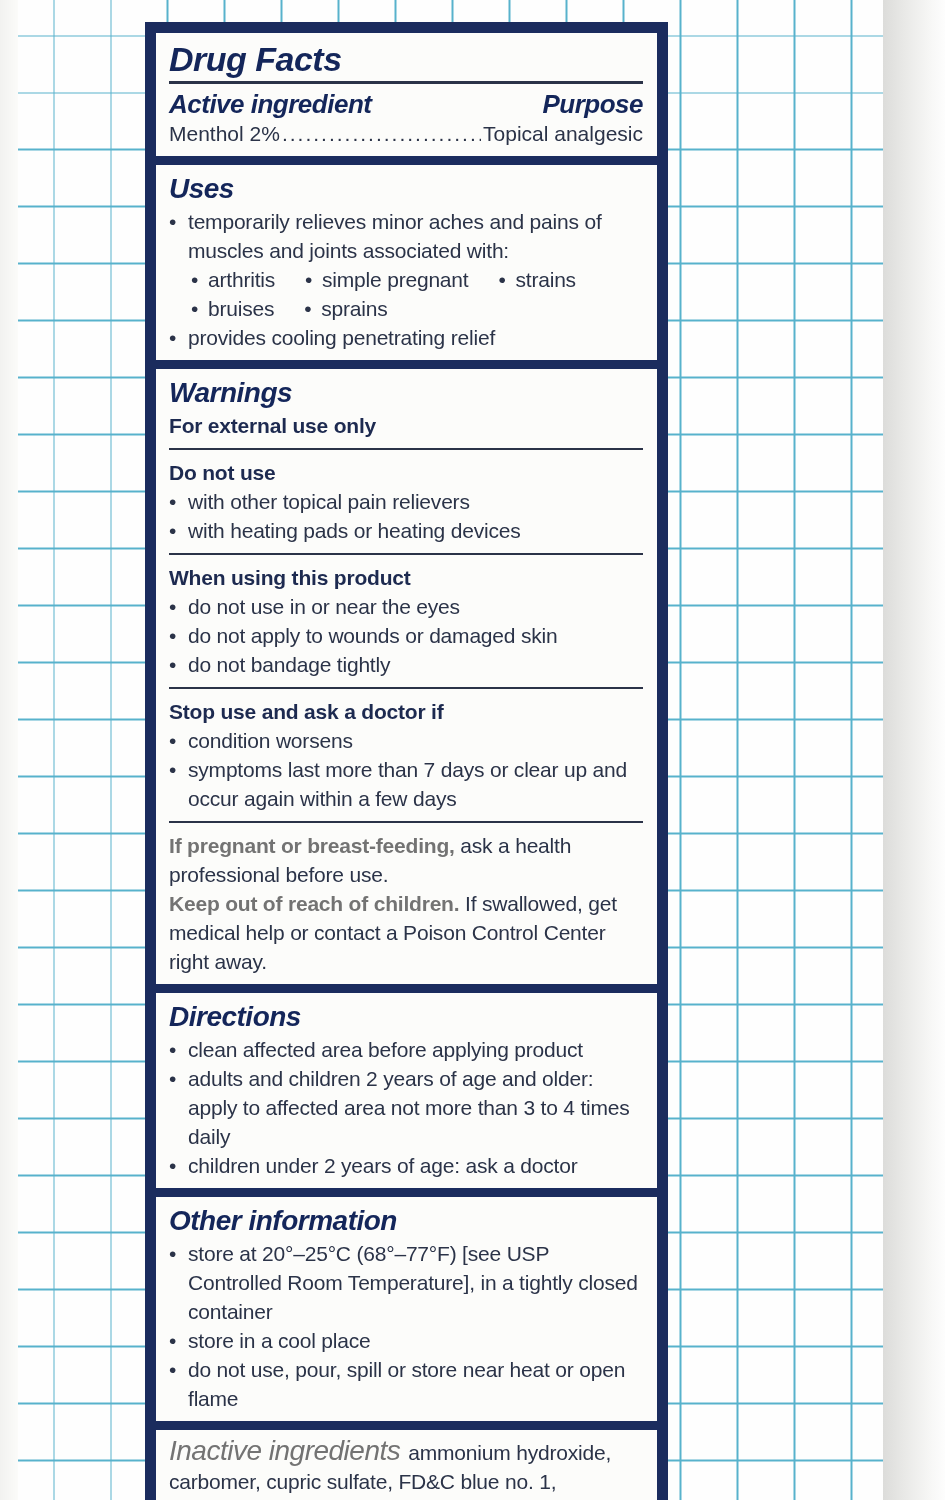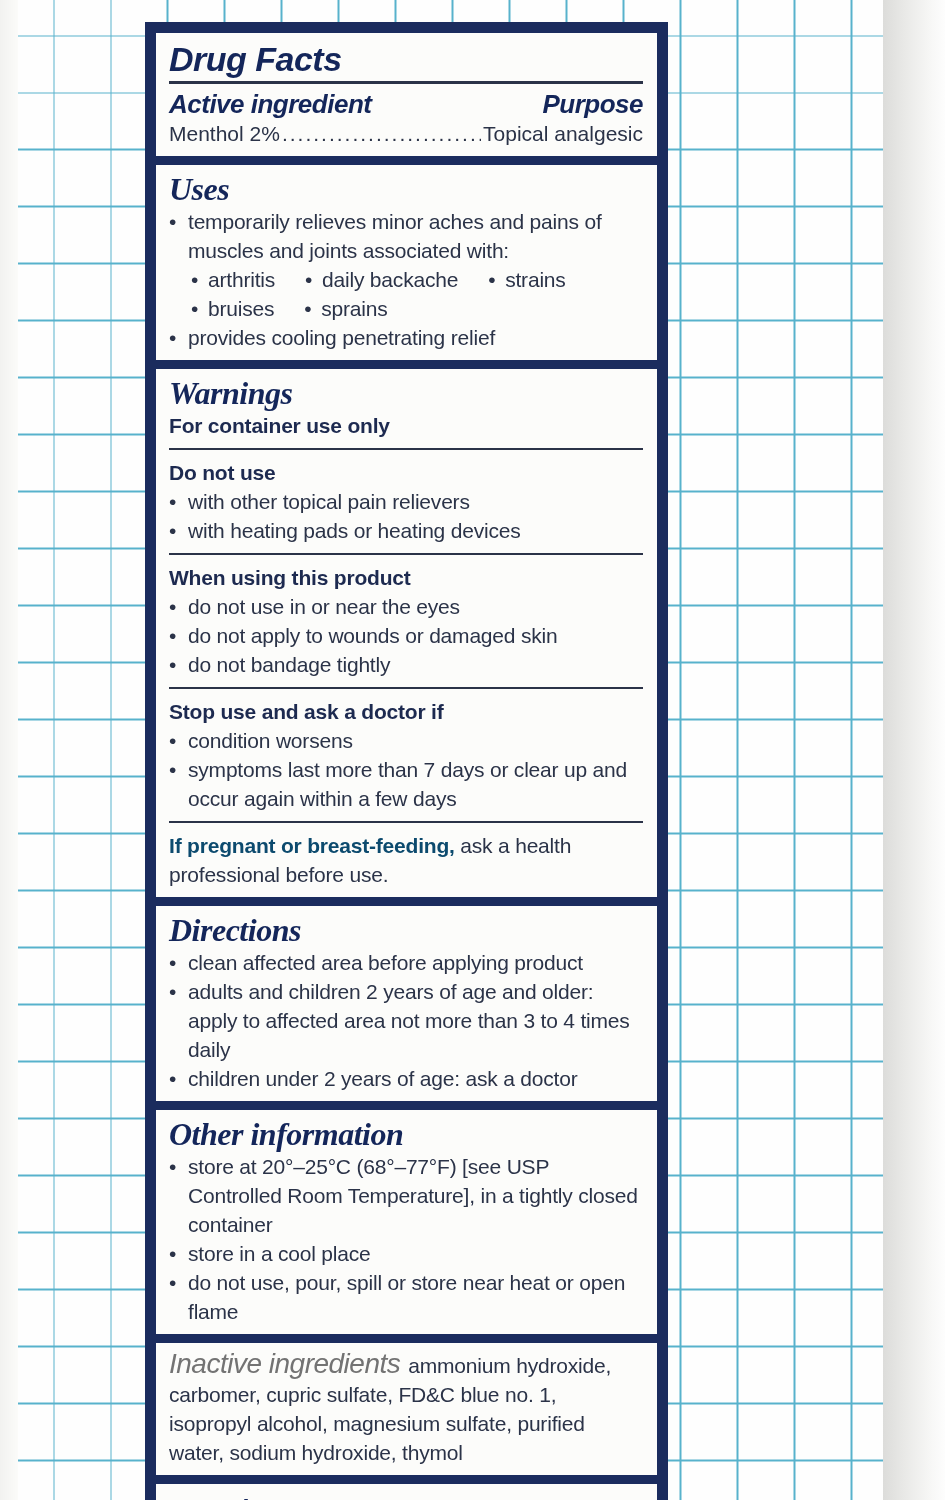--- a/index.html
+++ b/index.html
@@ -33,36 +33,36 @@
     display:flex;flex-direction:column;
   }
   .section{
     background:#fcfcfa;
     padding:6px 14px 8px 13px;
     color:#2b3348;
   }
   .section + .section{margin-top:9px;}
   h1,h2{margin:0;color:#14265a;font-style:italic;letter-spacing:-0.5px;}
   h1{font-size:34px;line-height:40px;}
-  h2{font-size:32px;line-height:36px;font-family:Liberation Serif, serif;}
+  h2{font-size:28px;line-height:36px;}
   .rule{border:none;border-top:3px solid #2b3348;margin:2px 0 4px 0;}
   .thinrule{border:none;border-top:2.5px solid #2b3348;margin:8px 0;}
   .body-text{font-size:21px;line-height:29px;letter-spacing:-0.2px;}
   .subhead{font-weight:bold;font-size:21px;line-height:29px;color:#1d2a50;letter-spacing:-0.2px;}
   .ai-row{display:flex;justify-content:space-between;align-items:baseline;}
   .ai-heading,.purpose-heading{font-size:26px;line-height:32px;font-weight:bold;font-style:italic;color:#14265a;letter-spacing:-0.5px;}
   .dot-row{display:flex;align-items:baseline;font-size:21px;line-height:28px;text-align:right;}
   .leader{flex:1;overflow:hidden;white-space:nowrap;letter-spacing:2px;margin:0 2px;}
   .bullet{display:flex;align-items:flex-start;}
   .bullet .marker{width:19px;flex:0 0 19px;text-align:left;}
   .bullet .btext{flex:1;}
   .sub-bullets{margin-left:22px;display:flex;gap:30px;}
   .sub-bullets .bullet .marker{width:17px;flex:0 0 17px;}
   .para{font-size:21px;line-height:29px;letter-spacing:-0.2px;margin:0;}
-  .para b{color:#0c4a6e;}
+  .para b{color:#737373;}
   .inactive-heading{font-size:28px;font-weight:normal;font-style:italic;color:#737373;letter-spacing:-0.5px;padding-right:8px;}
   .questions-row{display:flex;align-items:flex-end;gap:2px;padding-top:4px;padding-bottom:6px;}
   .q-heading{font-size:26px;font-weight:bold;font-style:italic;color:#14265a;letter-spacing:-0.5px;}
   .q-call{font-size:20px;}
   .q-phone{font-size:21px;font-weight:bold;color:#1d2438;}
 </style>
 </head>
 <body>
 
 <div class="gutter-left"></div>
@@ -92,21 +92,21 @@
         <span class="marker">•</span>
         <span class="btext">temporarily relieves minor aches and pains of muscles and joints associated with:</span>
       </div>
       <div class="sub-bullets">
         <div class="bullet">
             <span class="marker">•</span>
             <span>arthritis</span>
           </div>
         <div class="bullet">
             <span class="marker">•</span>
-            <span>daily backache</span>
+            <span>simple pregnant</span>
           </div>
         <div class="bullet">
             <span class="marker">•</span>
             <span>strains</span>
           </div>
       </div>
       <div class="sub-bullets">
         <div class="bullet">
             <span class="marker">•</span>
             <span>bruises</span>
@@ -118,21 +118,21 @@
       </div>
       <div class="bullet">
         <span class="marker">•</span>
         <span class="btext">provides cooling penetrating relief</span>
       </div>
     </div>
   </div>
 
   <div class="section">
     <h2>Warnings</h2>
-    <div class="subhead">For container use only</div>
+    <div class="subhead">For external use only</div>
     <hr class="thinrule">
 
     <div class="subhead">Do not use</div>
     <div class="body-text">
       <div class="bullet">
           <span class="marker">•</span>
           <span class="btext">with other topical pain relievers</span>
         </div>
       <div class="bullet">
           <span class="marker">•</span>
@@ -165,20 +165,21 @@
           <span class="btext">condition worsens</span>
         </div>
       <div class="bullet">
           <span class="marker">•</span>
           <span class="btext">symptoms last more than 7 days or clear up and occur again within a few days</span>
         </div>
     </div>
     <hr class="thinrule">
 
     <p class="para"><b>If pregnant or breast-feeding,</b><span> ask a health professional before use.</span></p>
+    <p class="para"><b>Keep out of reach of children.</b><span> If swallowed, get medical help or contact a Poison Control Center right away.</span></p>
   </div>
 
   <div class="section">
     <h2>Directions</h2>
     <div class="body-text">
       <div class="bullet">
           <span class="marker">•</span>
           <span class="btext">clean affected area before applying product</span>
         </div>
       <div class="bullet">

